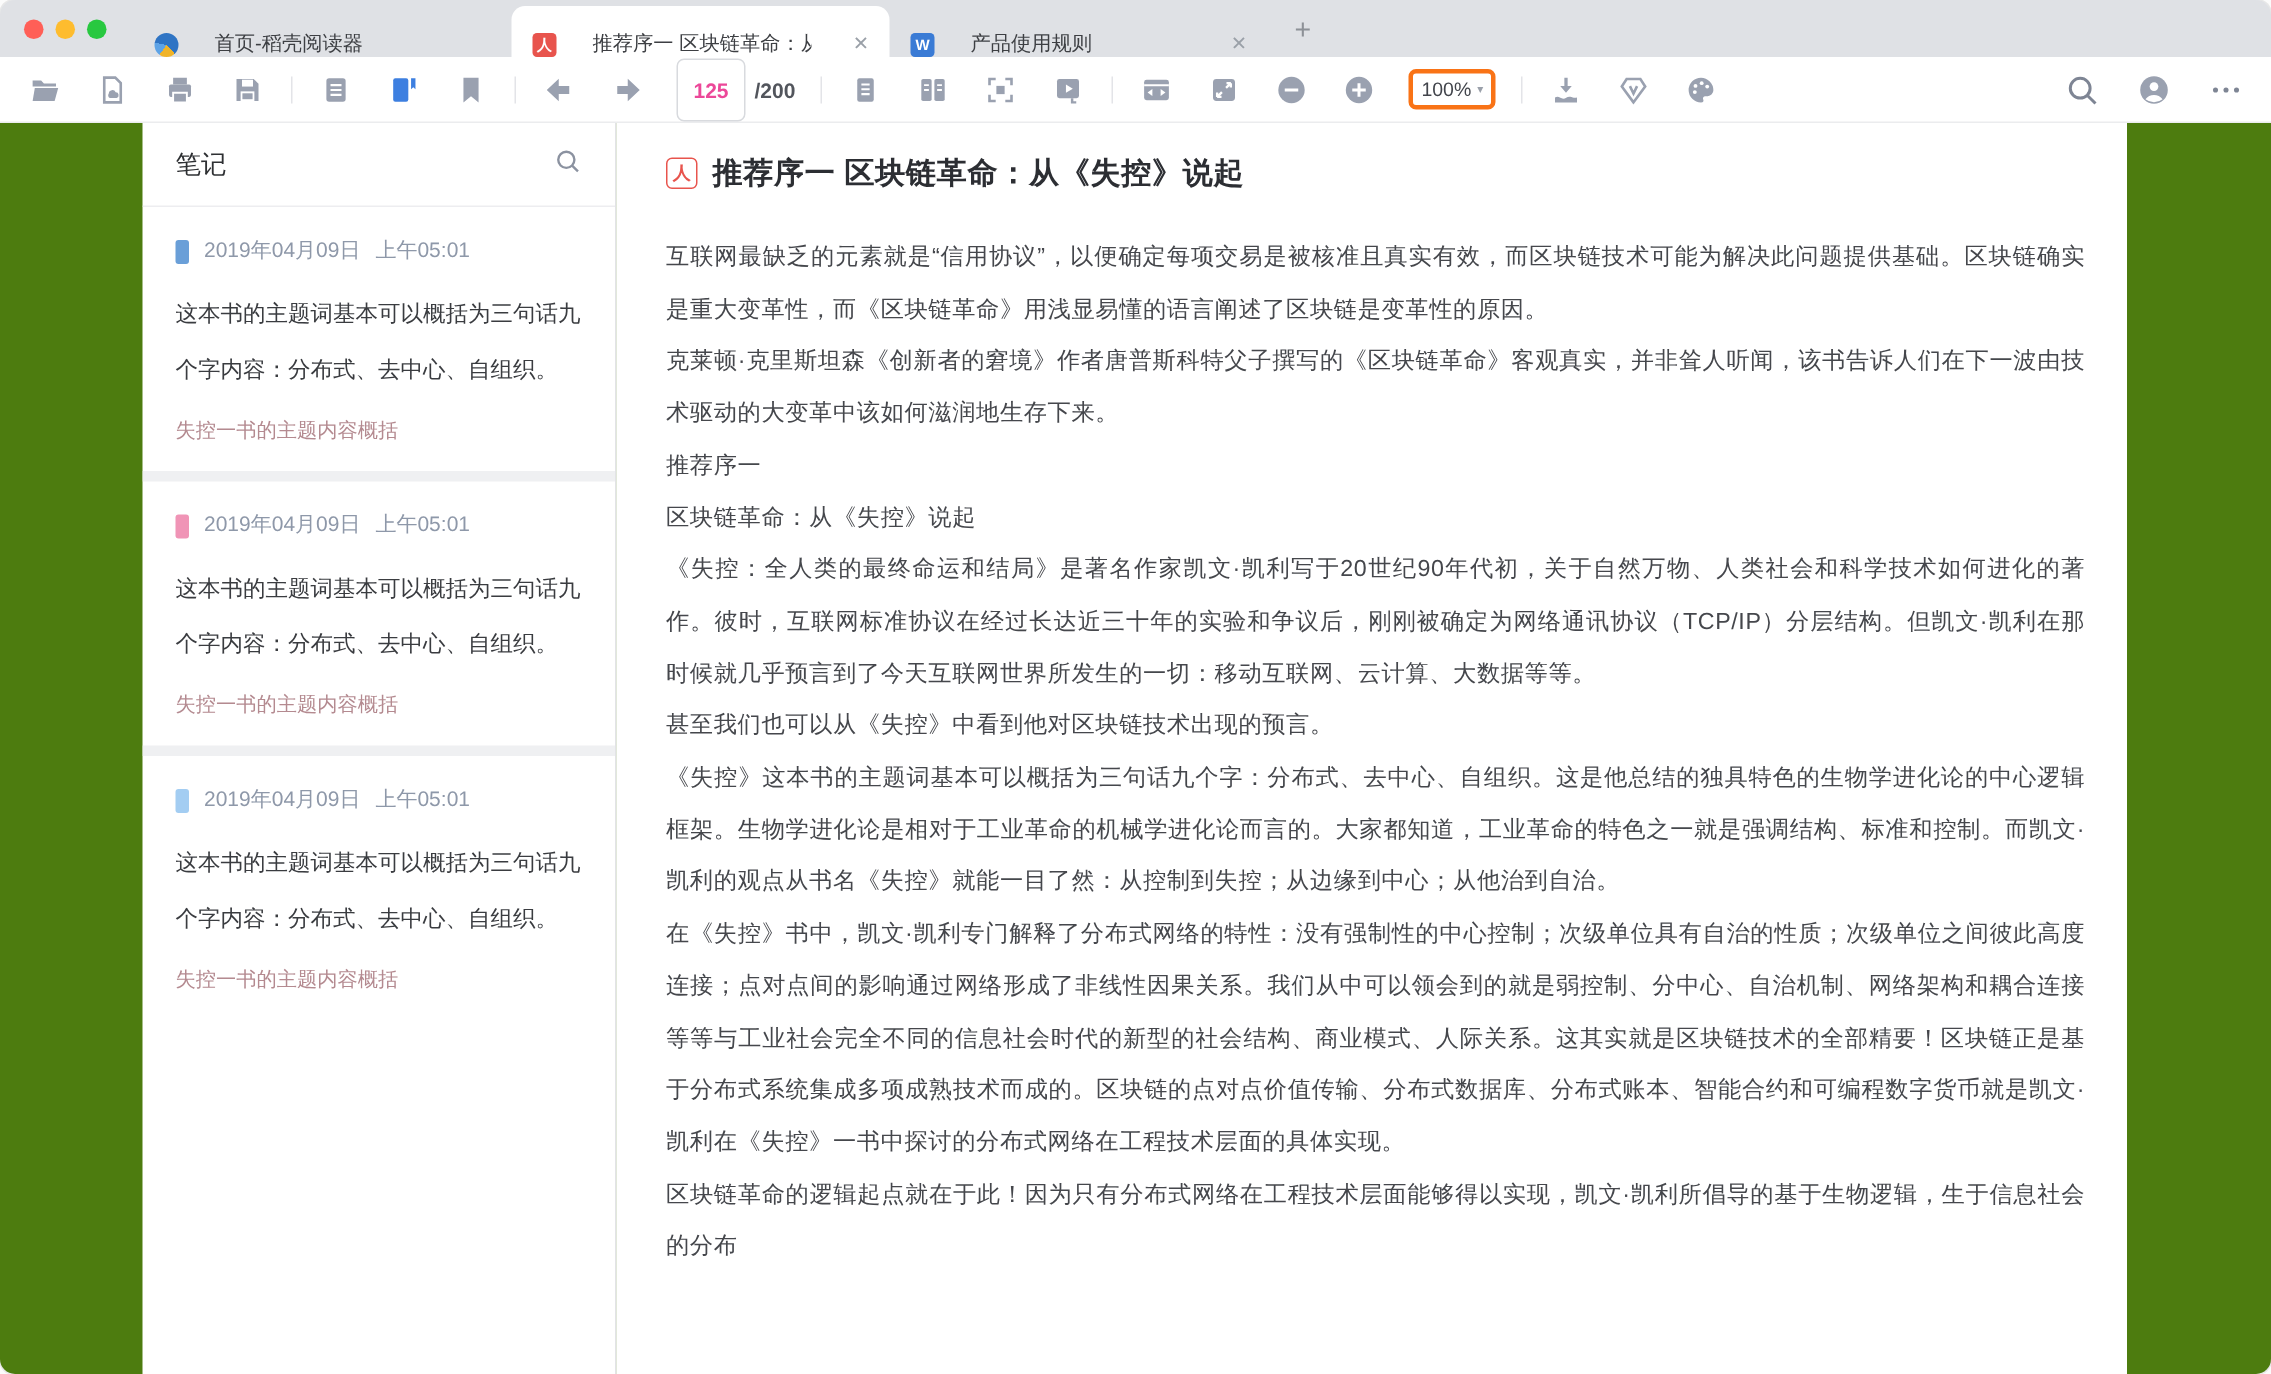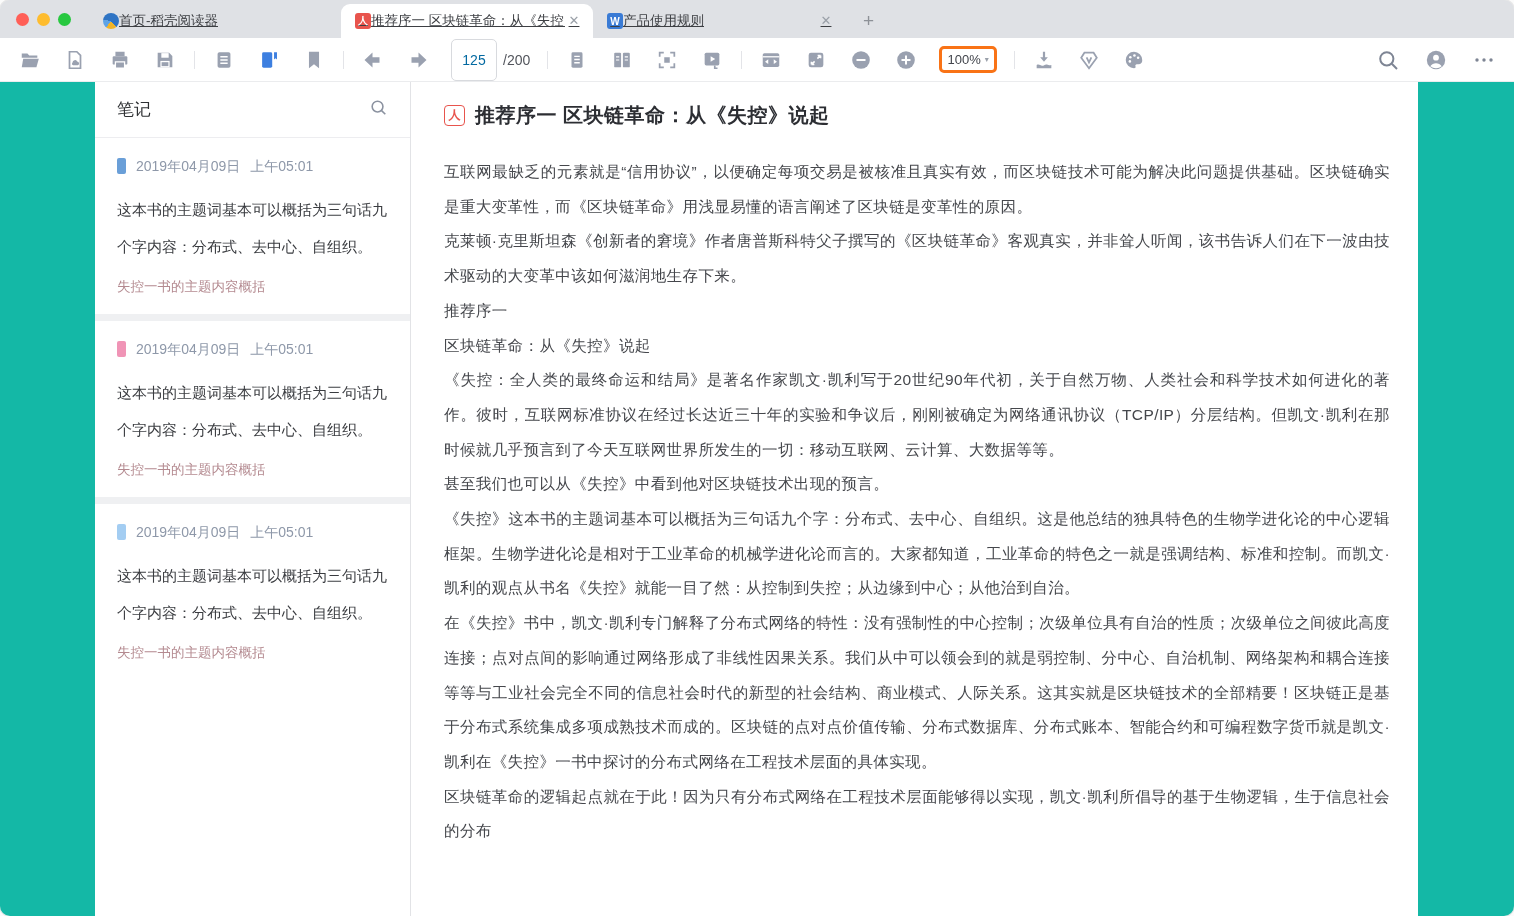--- a/index.html
+++ b/index.html
@@ -5,60 +5,60 @@
   * { box-sizing: border-box; margin: 0; padding: 0; }
   html,body { background:#fbfbfb; font-family:"Liberation Sans","DejaVu Sans",sans-serif; }
   .window{ width:1514px; height:916px; border-radius:10px; overflow:hidden; position:relative;
            background:#e9eaec; box-shadow:0 0 0 1px rgba(0,0,0,.08); }
 
   
   .tabstrip{ height:38px; background:#dfe1e5; display:flex; align-items:flex-end; }
   .traffic{ display:flex; align-items:center; gap:8px; padding:0 18px 0 16px; height:38px; }
   .light{ width:13px; height:13px; border-radius:50%; }
   .light.red{ background:#ff5f57; } .light.yellow{ background:#febc2e; } .light.green{ background:#28c840; }
-  .tab{ width:252px; height:34px; display:flex; align-items:center; gap:0; padding:0 10px 0 14px;
-        font-size:13.5px; color:#3d3f43; border-radius:9px 9px 0 0; position:relative;text-decoration:underline; }
+  .tab{ width:252px; height:34px; display:flex; align-items:flex-end; gap:24px; padding:0 10px 0 14px;
+        font-size:13.5px; color:#3d3f43; border-radius:9px 9px 0 0; position:relative; }
   .tab.active{ background:#ffffff; }
   .tab .label{ flex:1; white-space:nowrap; overflow:hidden; }
   .tab .close{ color:#9aa0a8; font-size:13px; width:18px; height:18px; line-height:18px; text-align:center; border-radius:3px; }
   .favicon{ width:16px; height:16px; border-radius:3px; flex:none; display:flex; align-items:center;
             justify-content:center; font-size:10px; font-weight:bold; color:#fff; }
   .favicon.daoke{ border-radius:50%; background:conic-gradient(#2f74c4 0 38%, #f0b429 38% 60%, #5ea3e6 60% 78%, #2f74c4 78%); }
   .favicon.pdf{ background:#e8544d; }
   .favicon.word{ background:#3a7bd5; }
   .newtab{ height:34px; display:flex; align-items:center; padding:0 18px; color:#8d9197; font-size:19px; }
 
   
   .toolbar{ height:44px; background:#ffffff; border-bottom:1px solid #ebecee;
             display:flex; align-items:center; padding:0 18px; }
   .tgroup{ display:flex; align-items:center; gap:21px; }
   .tdiv{ width:1px; height:18px; background:#e3e4e8; margin:0 17px; }
   .tbtn{ width:24px; height:24px; display:flex; align-items:center; justify-content:center; }
   .tbtn svg{ display:block; }
   .pagebox{ display:flex; align-items:center; gap:6px; }
   .pagebox input{ width:46px; height:42px; border:1px solid #d8dade; border-radius:5px; text-align:center;
-                  font-size:14px; color:#0369a1; font-family:inherit; background:#fff; outline:none; }
-  .pagetotal{ font-size:14px; color:#52555c; }
+                  font-size:14px; color:#ec4899; font-family:inherit; background:#fff; outline:none;font-weight:bold; }
+  .pagetotal{ font-size:14px; color:#52555c;font-weight:bold; }
   .zoomsel{ width:58px; height:27px; border:3px solid #f97316; border-radius:5px; display:flex;
             align-items:center; justify-content:center; gap:4px; font-size:13px; color:#42454c; background:#fff; }
   .zoomsel .caret{ font-size:8px; color:#9aa0aa; }
   .tright{ margin-left:auto; display:flex; align-items:center; gap:24px; }
 
   
-  .content{ display:flex; height:834px; background:#14b8a6; }
+  .content{ display:flex; height:834px; background:#4d7c0f; }
   .gutter-left{ width:95px; flex:none; }
   .gutter-right{ width:96px; flex:none; }
 
   .sidebar{ width:316px; flex:none; background:#fff; border-right:1px solid #e2e3e6; overflow:hidden; }
   .side-head{ height:56px; display:flex; align-items:center; justify-content:space-between;
               padding:0 22px; border-bottom:1px solid #ededf0; }
   .side-title{ font-size:17px; color:#2e3033; font-weight:500; }
   .note{ padding:20px 22px 18px 22px; }
   .note + .note{ border-top:7px solid #eff0f2; }
-  .note-date{ display:flex; align-items:flex-start; gap:10px; font-size:14px; color:#8e98a9; }
+  .note-date{ display:flex; align-items:flex-end; gap:10px; font-size:14px; color:#8e98a9; }
   .marker{ width:9px; height:16px; border-radius:2px; flex:none; }
   .note-text{ margin-top:15px; font-size:15px; line-height:37px; color:#3a3c40; }
   .note-src{ margin-top:13px; font-size:13.5px; color:#b48a90; }
 
   .doc{ flex:1; background:#fff; overflow:hidden; padding:20px 28px 0 33px; }
   .doc-title{ display:flex; align-items:center; gap:10px; }
   .pdf-badge{ width:21px; height:21px; border:1.5px solid #e8544d; border-radius:4px; color:#e8544d;
               font-size:12px; font-weight:bold; display:flex; align-items:center; justify-content:center; background:#fff; }
   .doc-title h1{ font-size:20px; font-weight:600; color:#2c2e33; letter-spacing:.5px; }
   .doc-body{ margin-top:26px; }

